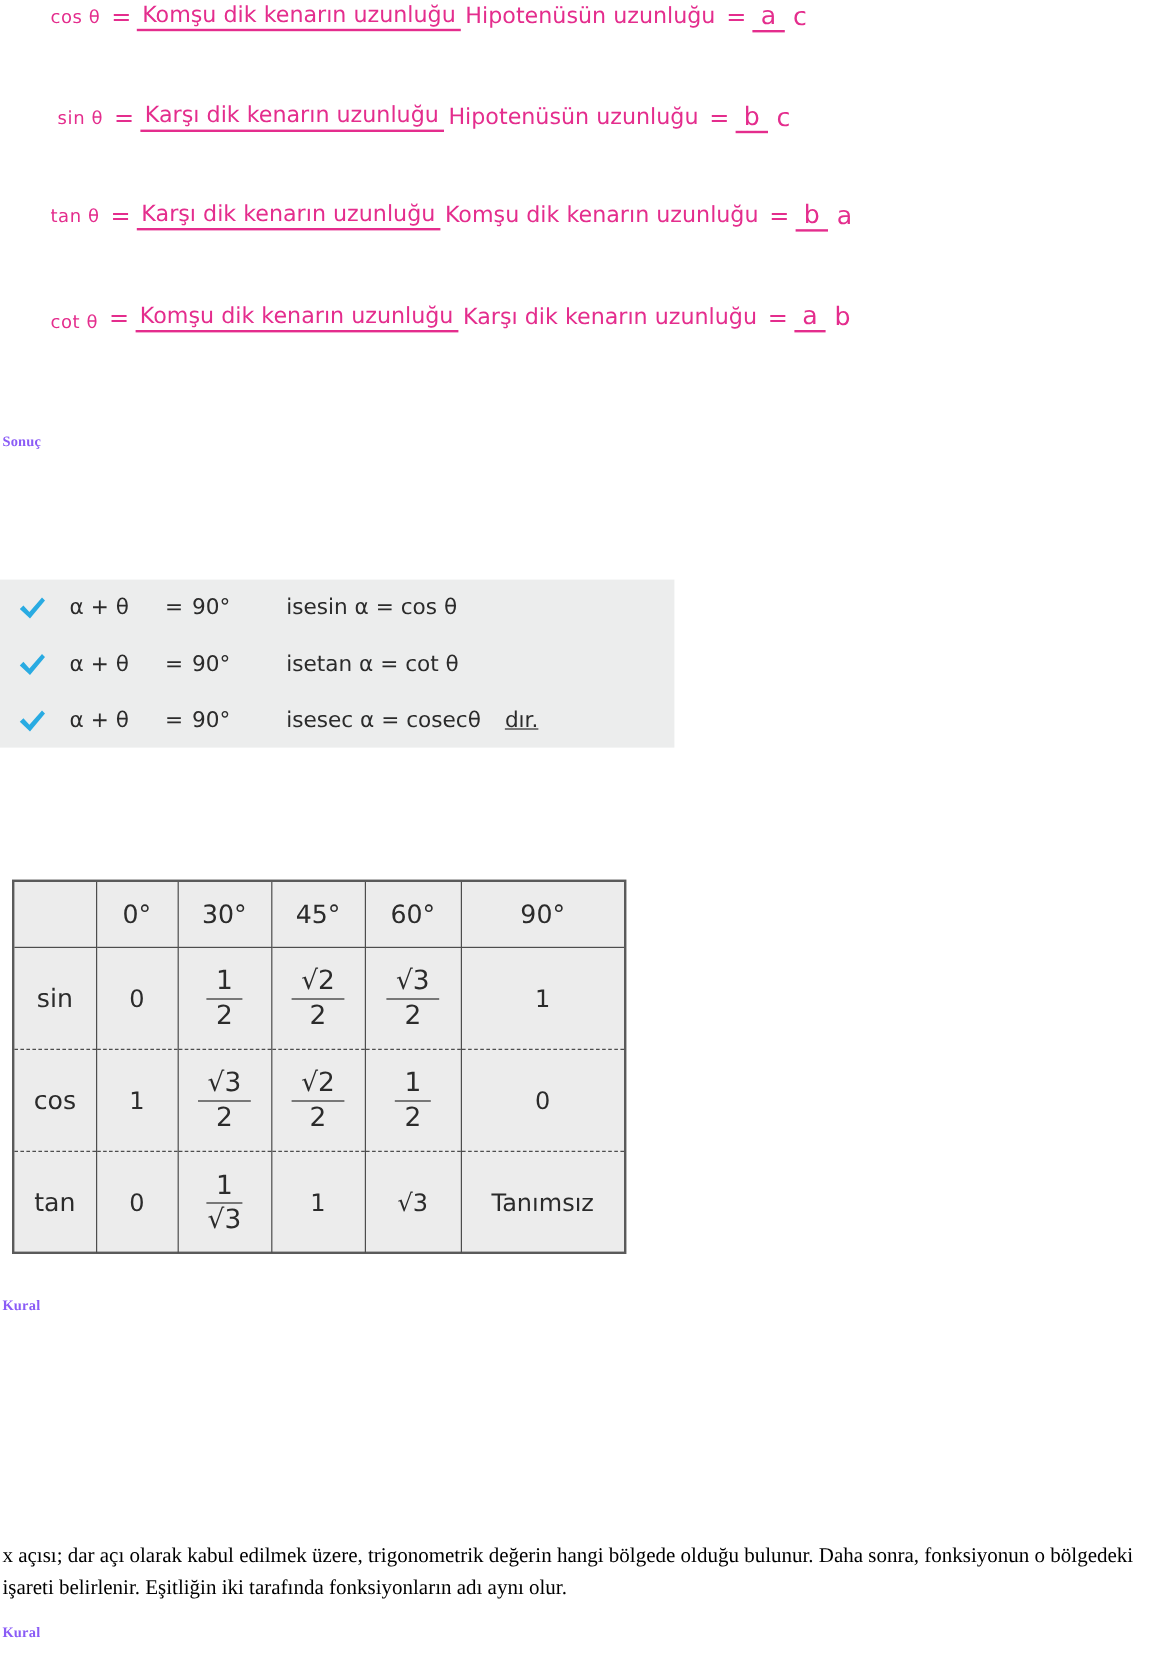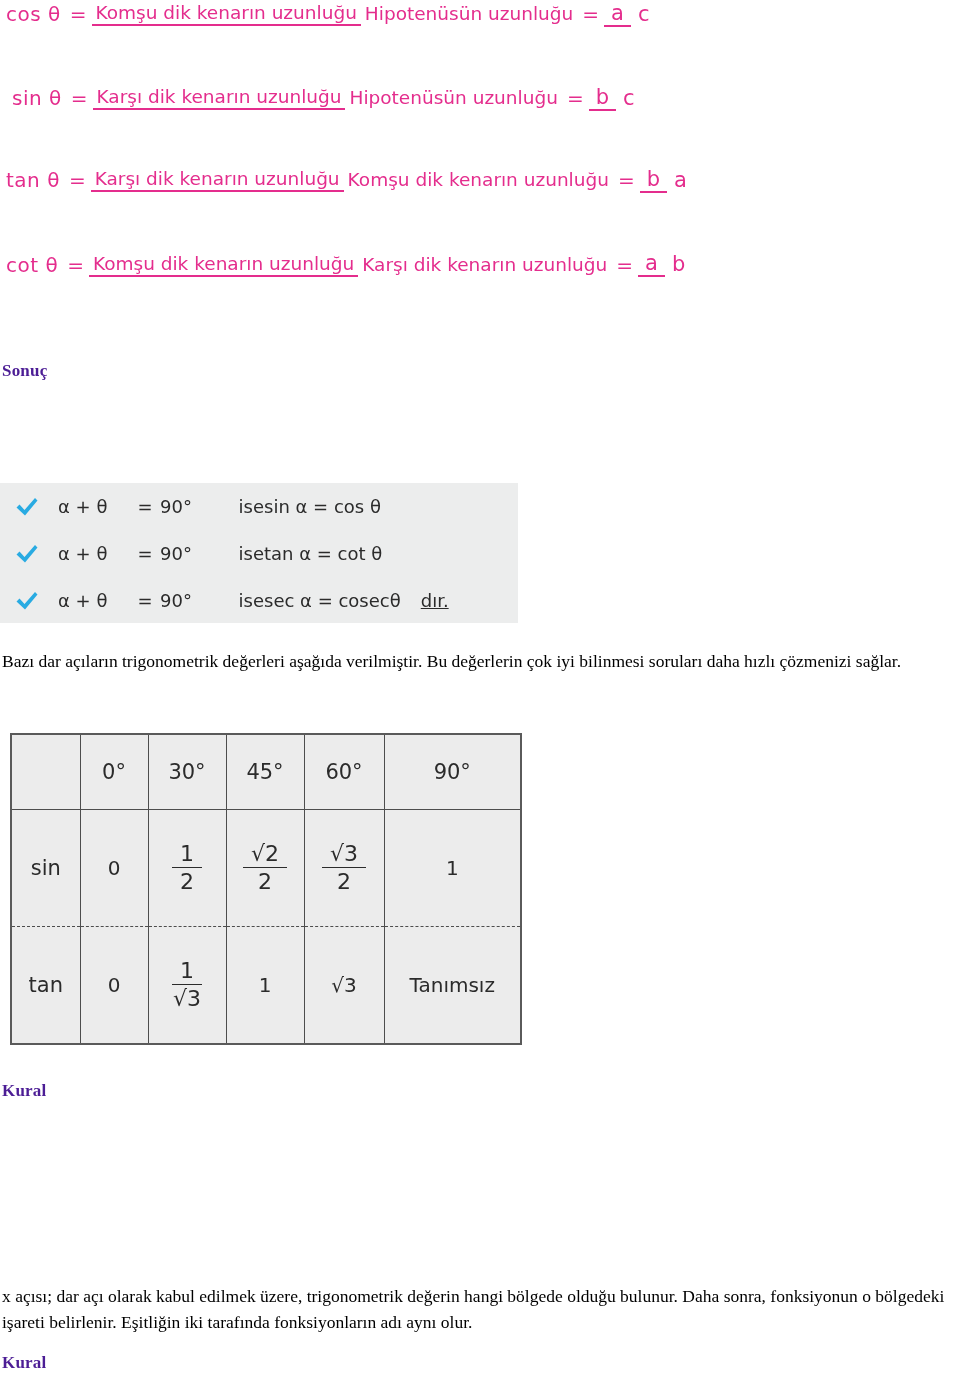--- a/index.html
+++ b/index.html
@@ -23,61 +23,62 @@
     font-family: "DejaVu Sans", sans-serif;
     color: #e42d8d;
   }
   .frm-row {
     position: absolute;
     display: flex;
     align-items: center;
     white-space: nowrap;
   }
   .frm-lhs {
-    font-size: 20px;
+    font-size: 15px;
     letter-spacing: 0.5px;
     padding-right: 4px;
+    margin-left: 36px;
   }
   .frm-eq { font-size: 20px; padding: 0 5px; }
   .frac {
     display: inline-flex;
     align-items: center;
     justify-content: center;
     line-height: 1.08;
   }
   .frac .num, .frac .den { padding: 1px 4px; }
   .frac.big { font-size: 18.5px; }
   .frac.big .num { border-bottom: 2.2px solid #e42d8d; }
   .frac.small { font-size: 21px; }
   .frac.small .num { border-bottom: 2.2px solid #e42d8d; padding: 0 7px; }
   .frac.small .den { padding: 0 7px; }
 
   
   .heading {
     position: absolute;
     font-family: "Liberation Serif", serif;
     font-weight: bold;
-    font-size: 17px;
-    color: #4c1d95;
+    font-size: 12px;
+    color: #8b5cf6;
     letter-spacing: 0.2px;
   }
   .para {
     position: absolute;
     font-family: "Liberation Serif", serif;
     font-size: 17.5px;
     color: #000;
     line-height: 26px;
     text-align: left;
   }
 
   
   .checkbox-panel {
     position: absolute;
     left: 0px; top: 483px;
-    width: 518px; height: 140px;
+    width: 562px; height: 140px;
     background: #eceded;
     font-family: "DejaVu Sans", sans-serif;
   }
   .chk-row {
     position: absolute;
     left: 14px;
     display: flex;
     align-items: center;
     white-space: nowrap;
     font-size: 18px;
@@ -274,21 +275,20 @@
       </span>
       <span class="chk-cell c-alpha">α + θ</span>
       <span class="chk-cell c-eq">=</span>
       <span class="chk-cell c-deg">90°</span>
       <span class="chk-cell c-ise">ise</span>
       <span class="chk-cell c-id">sec α = cosecθ</span>
       <span class="chk-cell c-dir">dır.</span>
     </div>
   </div>
 
-  <div class="para" style="left:2px; top:648px; width:944px;">Bazı dar açıların trigonometrik değerleri aşağıda verilmiştir. Bu değerlerin çok iyi bilinmesi soruları daha hızlı çözmenizi sağlar.</div>
 
   <div class="trig-table">
     <table>
       <tbody>
           <tr class="hdr">
         <td class="col-fn"></td>
         <td class="col-c0">0°</td>
         <td class="col-c30">30°</td>
         <td class="col-c45">45°</td>
         <td class="col-c60">60°</td>
@@ -316,20 +316,47 @@
           <span class="tfrac">
             <span class="tnum">√3</span>
             <span class="tden">2</span>
           </span>
         </td>
         <td>
           <span class="cell-txt">1</span>
         </td>
       </tr>
 
+      <tr class="dat">
+        <td>cos</td>
+        <td>
+          <span class="cell-txt">1</span>
+        </td>
+        <td>
+          <span class="tfrac">
+            <span class="tnum">√3</span>
+            <span class="tden">2</span>
+          </span>
+        </td>
+        <td>
+          <span class="tfrac">
+            <span class="tnum">√2</span>
+            <span class="tden">2</span>
+          </span>
+        </td>
+        <td>
+          <span class="tfrac">
+            <span class="tnum">1</span>
+            <span class="tden">2</span>
+          </span>
+        </td>
+        <td>
+          <span class="cell-txt">0</span>
+        </td>
+      </tr>
 
       <tr class="dat last">
         <td>tan</td>
         <td>
           <span class="cell-txt">0</span>
         </td>
         <td>
           <span class="tfrac">
             <span class="tnum">1</span>
             <span class="tden">√3</span>

